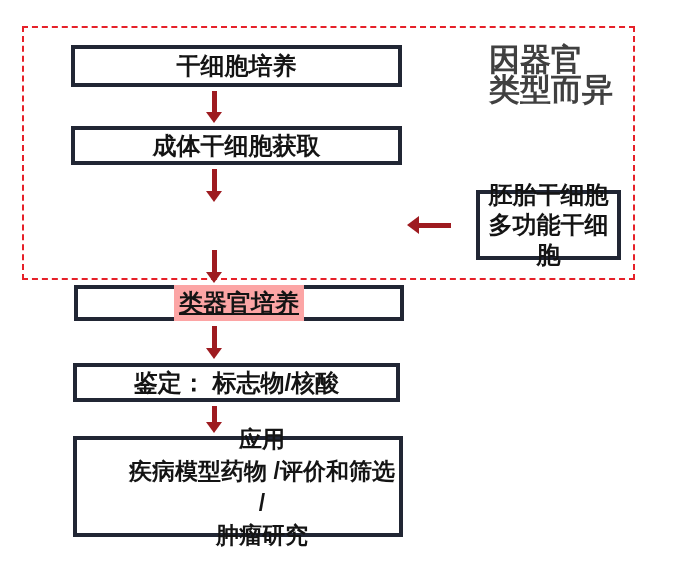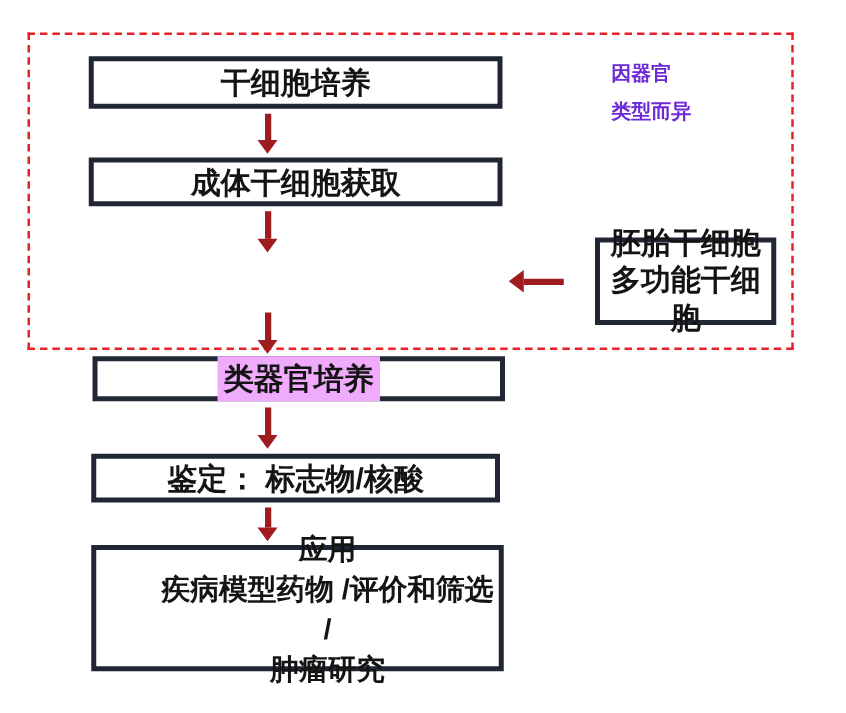--- a/index.html
+++ b/index.html
@@ -23,22 +23,22 @@
     width: 613px;
     height: 254px;
     border: 2px dashed #e62129;
     box-sizing: border-box;
   }
   
   .annotation {
     position: absolute;
     left: 489px;
     top: 45px;
-    color: #6d28d9;
-    font-size: 16px;
+    color: #404040;
+    font-size: 31px;
     font-weight: bold;
     line-height: 30px;
     white-space: pre-line;
   }
   
   .flow-box {
     position: absolute;
     background: #ffffff;
     border: 4px solid #212634;
     box-sizing: border-box;
@@ -57,22 +57,23 @@
   .box-step5 { left: 73px; top: 363px; width: 327px; height: 39px; }
   .box-step6 {
     left: 73px; top: 436px; width: 330px; height: 101px;
     font-size: 23px; line-height: 32px; white-space: pre-line; padding-left: 48px;
   }
   .box-side {
     left: 476px; top: 190px; width: 145px; height: 70px;
     font-size: 24px; line-height: 30px; white-space: pre-line;
   }
   .highlight {
-    background: #f0abfc;
+    background: #fca5a5;
     padding: 2px 5px;
+    text-decoration: underline;
   }
   
   .arrow-down {
     position: absolute;
     width: 16px;
     display: flex;
     flex-direction: column;
     align-items: center;
   }
   .arrow-down .shaft {

